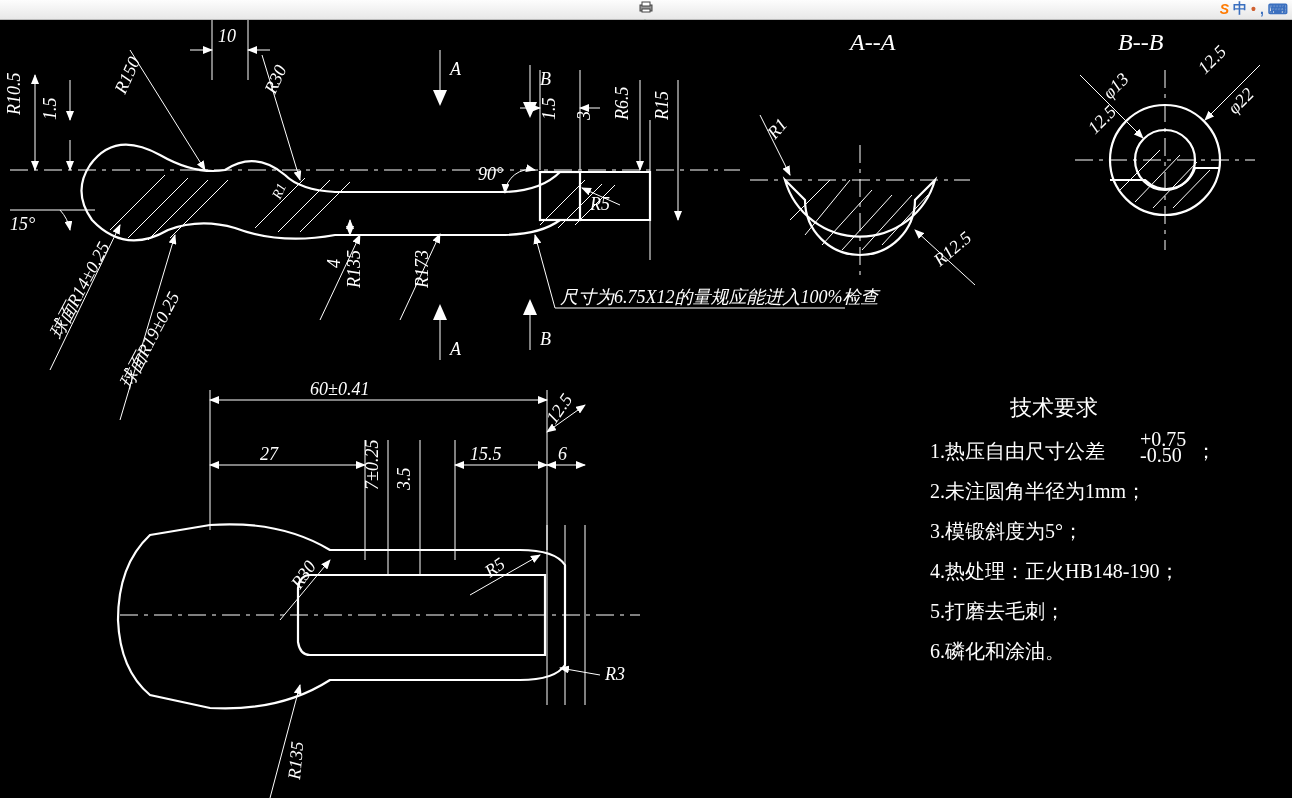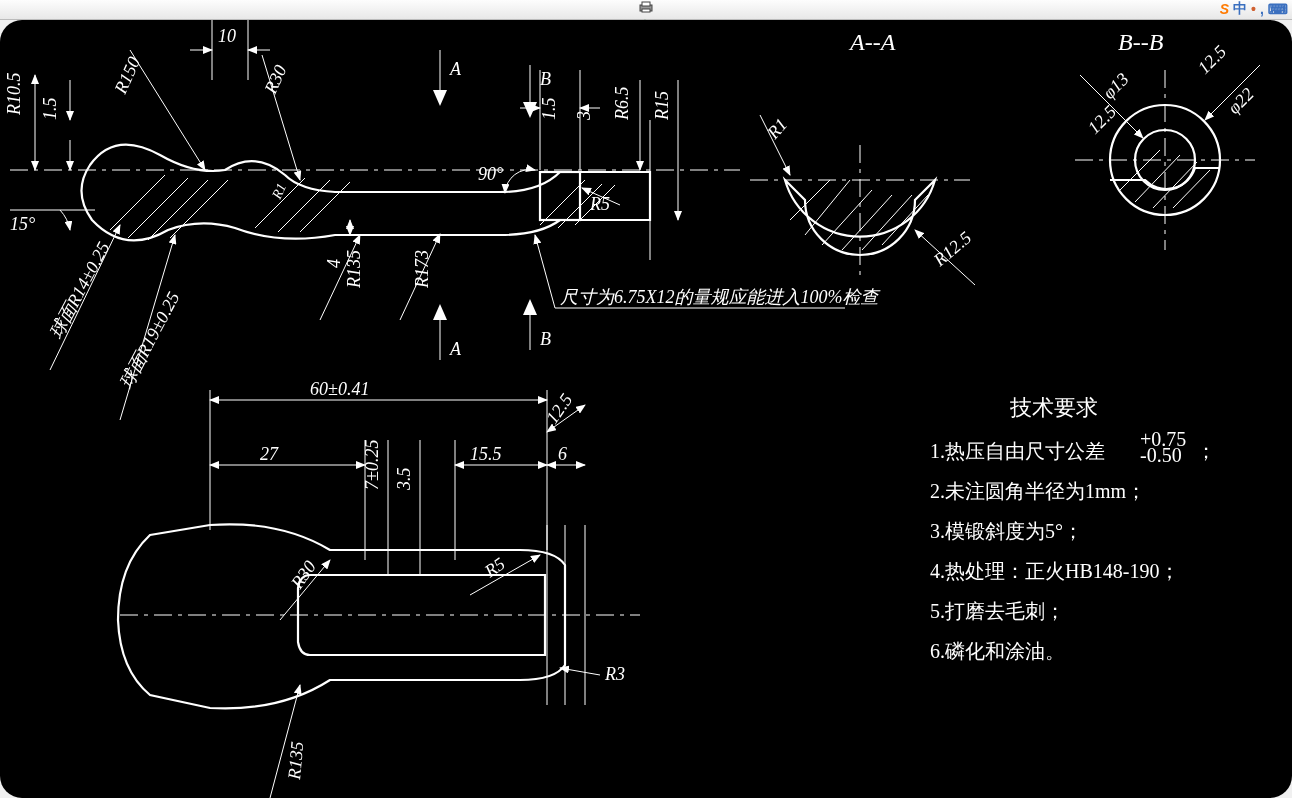--- a/index.html
+++ b/index.html
@@ -39,21 +39,20 @@
   .corner-badge .logo {
     color: #ff7a00; font-style: italic;
   }
   .corner-badge span { color: #3a6fbf; }
 
   .canvas {
     position: absolute;
     top: 20px; left: 0; right: 0; bottom: 0;
     background: #000;
     color: #15803d;
-    border-radius: 22px;
   }
   .canvas svg { position: absolute; inset: 0; }
   .dim-text, .cad-text {
     font-family: "NSimSun", "SimSun", serif;
     fill: #ffffff;
     font-size: 18px;
     font-style: italic;
   }
   .small { font-size: 14px; }
   .req-text {

